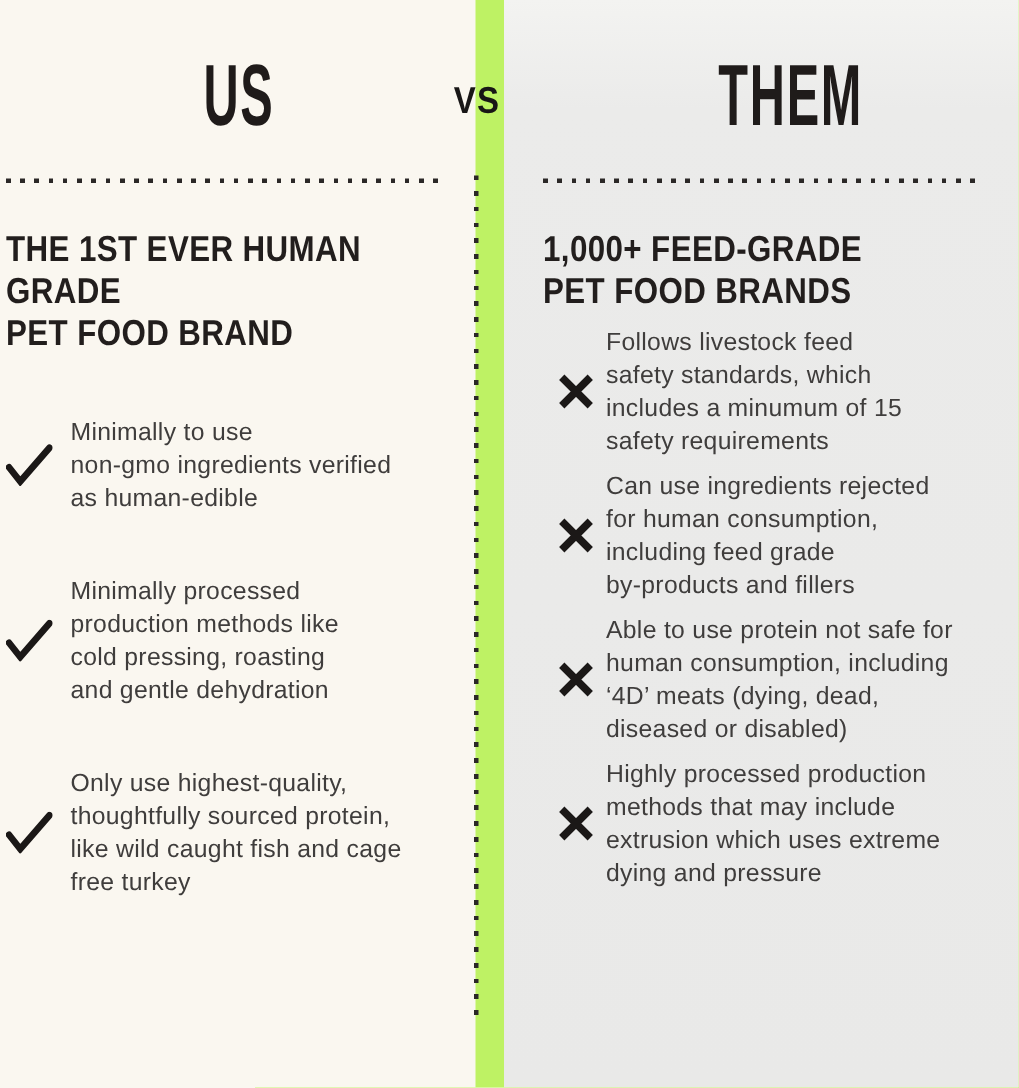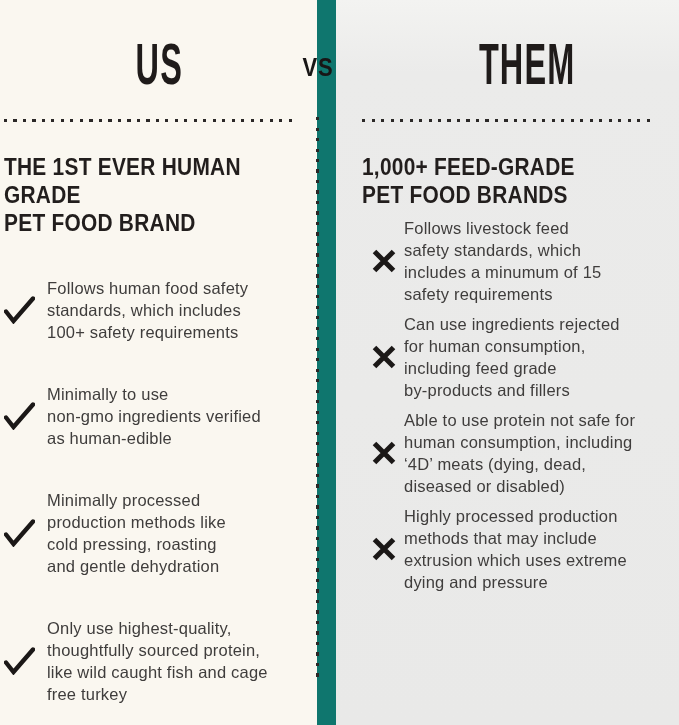--- a/index.html
+++ b/index.html
@@ -6,21 +6,21 @@
   html, body { width: 679px; height: 725px; }
   body {
     font-family: "Liberation Sans", sans-serif;
     color: #3f3d3c;
     overflow: hidden;
   }
   .stage {
     position: relative;
     width: 679px;
     height: 725px;
-    background: #0f766e;
+    background: #bef264;
   }
   .panel {
     position: absolute;
     top: 0;
     height: 725px;
   }
   .panel-left {
     left: 0;
     width: 317px;
     background: #faf7f0;
@@ -125,30 +125,20 @@
 <div class="stage">
 
   <div class="panel panel-left">
     <div class="col-title-row">
       <span class="col-title-wrap"><span class="col-title">US</span></span>
     </div>
     <div class="dot-h"></div>
     <div class="col-heading">THE 1ST EVER HUMAN GRADE
 PET FOOD BRAND</div>
 
-    <div class="item">
-      <div class="icon-cell">
-        <svg width="31" height="28" viewBox="0 0 31 28">
-          <path d="M2 15.5 L9.5 25 L29 2.5" fill="none" stroke="#1b1817" stroke-width="4.4" stroke-linecap="round" stroke-linejoin="miter"></path>
-        </svg>
-      </div>
-      <div class="item-text">Follows human food safety
-standards, which includes
-100+ safety requirements</div>
-    </div>
 
     <div class="item">
       <div class="icon-cell">
         <svg width="31" height="28" viewBox="0 0 31 28">
           <path d="M2 15.5 L9.5 25 L29 2.5" fill="none" stroke="#1b1817" stroke-width="4.4" stroke-linecap="round" stroke-linejoin="miter"></path>
         </svg>
       </div>
       <div class="item-text">Minimally to use
 non-gmo ingredients verified
 as human-edible</div>

